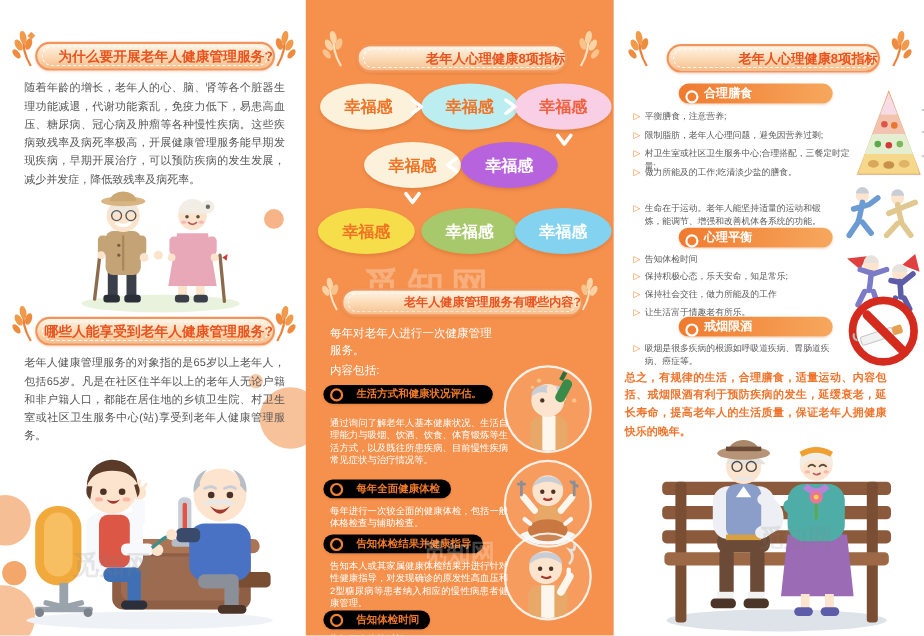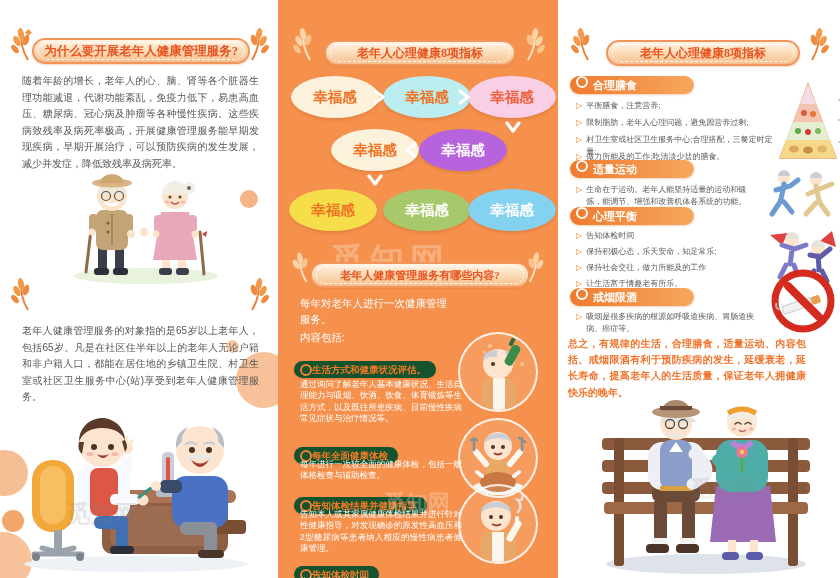--- a/index.html
+++ b/index.html
@@ -6,48 +6,48 @@
   body{font-family:"Liberation Sans","DejaVu Sans",sans-serif;}
   #poster{position:relative;width:840px;height:578px;overflow:hidden;background:#fff;}
   .panel{position:absolute;top:0;height:578px;}
   #panel-left{left:0;width:278px;background:#ffffff;}
   #panel-mid{left:278px;width:280px;background:#F5914D;}
   #panel-right{left:558px;width:282px;background:#ffffff;}
   .abs{position:absolute;}
   
   .title-pill{position:absolute;height:24px;border-radius:13px;border:2px solid #F books;
   }
-  .title-pill{position:absolute;height:22px;line-height:22px;text-align:center;font-weight:bold;
+  .title-pill{position:absolute;height:22px;line-height:22px;text-align:right;font-weight:bold;
     font-size:12.5px;color:#E8531F;border-radius:13px;
     background:linear-gradient(180deg,#FFF4E6 0%,#FBD9B4 55%,#F7BE8C 100%);
-    border:2px solid #F2955C;box-shadow:0 1px 2px rgba(200,100,30,.25);font-family:Liberation Serif, serif;}
+    border:2px solid #F2955C;box-shadow:0 1px 2px rgba(200,100,30,.25);}
   .title-pill .inner-dash{position:absolute;left:4px;right:4px;top:2px;bottom:2px;
     border:1px dashed rgba(255,255,255,.9);border-radius:10px;pointer-events:none;}
   
   .para{position:absolute;color:#555;font-size:10px;line-height:1.66;text-align:justify;}
   
   .bubble{position:absolute;width:88px;height:42px;border-radius:50%;display:flex;
     align-items:center;justify-content:center;font-size:14.5px;font-weight:bold;
     box-shadow:0 2px 3px rgba(180,80,20,.25);}
   .flow-arrow{position:absolute;color:#fff;}
   
   .mid-intro{position:absolute;color:#fff;font-weight:normal;font-size:10.5px;line-height:1.5;}
-  .item-pill{position:absolute;height:17px;line-height:17px;background:#14532d;border-radius:9px;
-    color:#F07A28;font-weight:bold;font-size:9.5px;padding:0 10px 0 6px;display:flex;align-items:center;gap:0;
-    box-shadow:0 1px 2px rgba(180,80,20,.3);margin-top:11px;}
+  .item-pill{position:absolute;height:17px;line-height:17px;background:#000000;border-radius:9px;
+    color:#F07A28;font-weight:bold;font-size:9.5px;padding:0 10px 0 6px;display:flex;align-items:center;gap:12px;
+    box-shadow:0 1px 2px rgba(180,80,20,.3);}
   .ring{display:inline-block;width:8px;height:8px;border-radius:50%;flex:0 0 auto;}
   .ring.orange{border:2px solid #F08232;}
   .ring.white{border:2px solid #ffffff;}
   .item-detail{position:absolute;color:#fff;font-size:8.5px;line-height:1.35;text-align:justify;}
   .vignette{position:absolute;width:76px;height:76px;border-radius:50%;
     border:2.5px solid rgba(255,255,255,.85);background:rgba(255,255,255,.10);overflow:hidden;}
   
   .sec-pill{position:absolute;height:18px;line-height:18px;border-radius:9px;color:#fff;font-weight:bold;
-    font-size:11px;padding:0 0 0 6px;display:flex;align-items:flex-start;gap:5px;
-    background:linear-gradient(90deg,#F07A2E,#F6A85E);box-shadow:0 1px 2px rgba(200,100,30,.3);}
+    font-size:11px;padding:0 16px 0 6px;display:flex;align-items:flex-end;gap:5px;
+    background:linear-gradient(90deg,#F07A2E,#F6A85E);box-shadow:0 1px 2px rgba(200,100,30,.3);margin-left:47px;}
   .bullet-row{position:absolute;display:flex;gap:4px;color:#5a5a5a;font-size:8px;line-height:1.5;}
   .tri{color:#F08232;font-size:8px;line-height:1.4;flex:0 0 auto;}
   .summary{position:absolute;color:#F0742C;font-weight:bold;font-size:10px;line-height:1.62;text-align:justify;}
   .watermark{position:absolute;font-weight:bold;pointer-events:none;}
   .deco-circle{position:absolute;border-radius:50%;}
   .sparkle{position:absolute;background:#F2994A;transform:rotate(45deg);}
 </style>
 </head>
 <body>
 
@@ -137,20 +137,24 @@
       <ellipse cx="18" cy="12" rx="3" ry="5.5" fill="#EE8B3E" transform="rotate(18 18 12)"></ellipse>
       <ellipse cx="7" cy="21" rx="2.6" ry="5" fill="#EE8B3E" transform="rotate(-40 7 21)"></ellipse>
     </svg>
     <svg class="abs" style="left:248px;top:278px;transform:scaleX(-1);" width="24" height="34" viewBox="0 0 24 34">
       <path d="M20 32 C14 22 12 14 14 4" stroke="#E8823C" stroke-width="2" fill="none"></path>
       <ellipse cx="13" cy="6" rx="3" ry="6" fill="#F2994A" transform="rotate(-12 13 6)"></ellipse>
       <ellipse cx="9" cy="13" rx="3" ry="5.5" fill="#F2994A" transform="rotate(-30 9 13)"></ellipse>
       <ellipse cx="18" cy="12" rx="3" ry="5.5" fill="#EE8B3E" transform="rotate(18 18 12)"></ellipse>
       <ellipse cx="7" cy="21" rx="2.6" ry="5" fill="#EE8B3E" transform="rotate(-40 7 21)"></ellipse>
     </svg>
+    <div class="title-pill" style="left:32px;top:288px;width:214px;">
+      <span class="inner-dash"></span>
+      <span>哪些人能享受到老年人健康管理服务?</span>
+    </div>
     <div class="para" style="left:22px;top:323px;width:237px;">老年人健康管理服务的对象指的是65岁以上老年人，包括65岁。凡是在社区住半年以上的老年人无论户籍和非户籍人口，都能在居住地的乡镇卫生院、村卫生室或社区卫生服务中心(站)享受到老年人健康管理服务。</div>
 
     <svg class="abs" style="left:10px;top:402px;" width="252" height="172" viewBox="0 0 252 172">
       <ellipse cx="126" cy="162" rx="112" ry="8" fill="#EEF2F6"></ellipse>
 
       <rect x="22" y="58" width="42" height="72" rx="20" fill="#F2A93B"></rect>
       <rect x="30" y="64" width="26" height="58" rx="13" fill="#F7BE62"></rect>
       <rect x="44" y="128" width="8" height="22" fill="#9AA2AC"></rect>
       <path d="M24 152 L72 152 M32 146 L48 150 M64 146 L48 150" stroke="#9AA2AC" stroke-width="5" stroke-linecap="round"></path>
       <circle cx="26" cy="155" r="4" fill="#7B828C"></circle>
@@ -395,24 +399,20 @@
       <circle cx="22" cy="51" r="3" fill="#5CA84A"></circle>
         <circle cx="32" cy="52" r="3" fill="#D23A3A"></circle>
         <circle cx="42" cy="51" r="3" fill="#7CB85C"></circle>
       <path d="M10 60 L54 60 L60 78 L4 78 Z" fill="#F5D88A"></path>
       <ellipse cx="18" cy="69" rx="5" ry="3.5" fill="#D9A85C"></ellipse>
         <ellipse cx="32" cy="70" rx="5" ry="3.5" fill="#C89048"></ellipse>
         <ellipse cx="46" cy="69" rx="5" ry="3.5" fill="#E0B468"></ellipse>
       <path d="M62 20 h10 M62 40 h10 M62 62 h10" stroke="#C8CDD6" stroke-width="2"></path>
     </svg>
 
-    <div class="sec-pill" style="left:12px;top:160px;width:118px;">
-      <span class="ring white"></span>
-      <span>适量运动</span>
-    </div>
     <div class="bullet-row" style="left:18px;top:184px;width:186px;">
       <span class="tri">▷</span>
       <span>生命在于运动。老年人能坚持适量的运动和锻炼，能调节、增强和改善机体各系统的功能。</span>
     </div>
 
     <svg class="abs" style="left:208px;top:168px;" width="70" height="58" viewBox="0 0 70 58">
       <circle cx="18" cy="10" r="6" fill="#FDE4CE"></circle>
         <path d="M12 8 a6 6 0 0 1 12 0z" fill="#C9CED6"></path>
       <path d="M18 16 q-2 12 -4 18 M10 22 l14 -4 l8 -6 M14 34 l-8 12 M18 34 l8 10" stroke="#6B9BD2" stroke-width="5" fill="none" stroke-linecap="round"></path>
       <circle cx="50" cy="12" r="6" fill="#FDE4CE"></circle>

